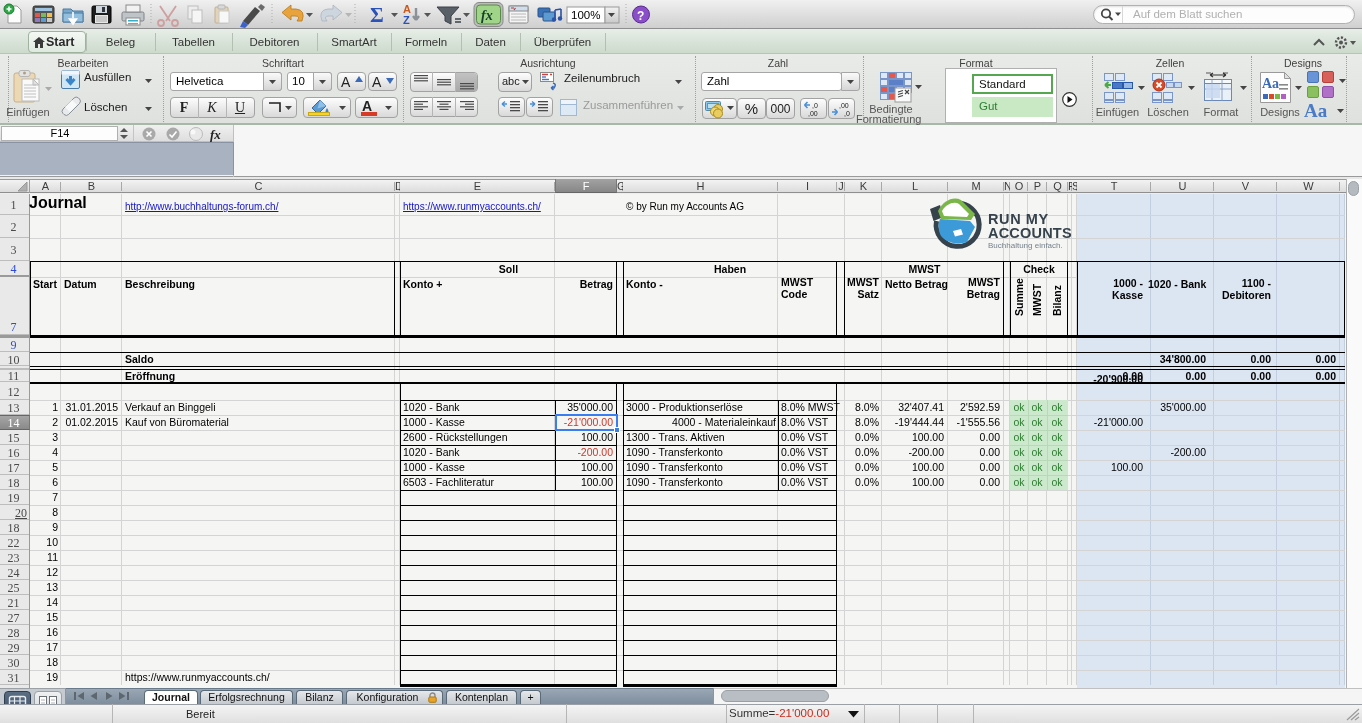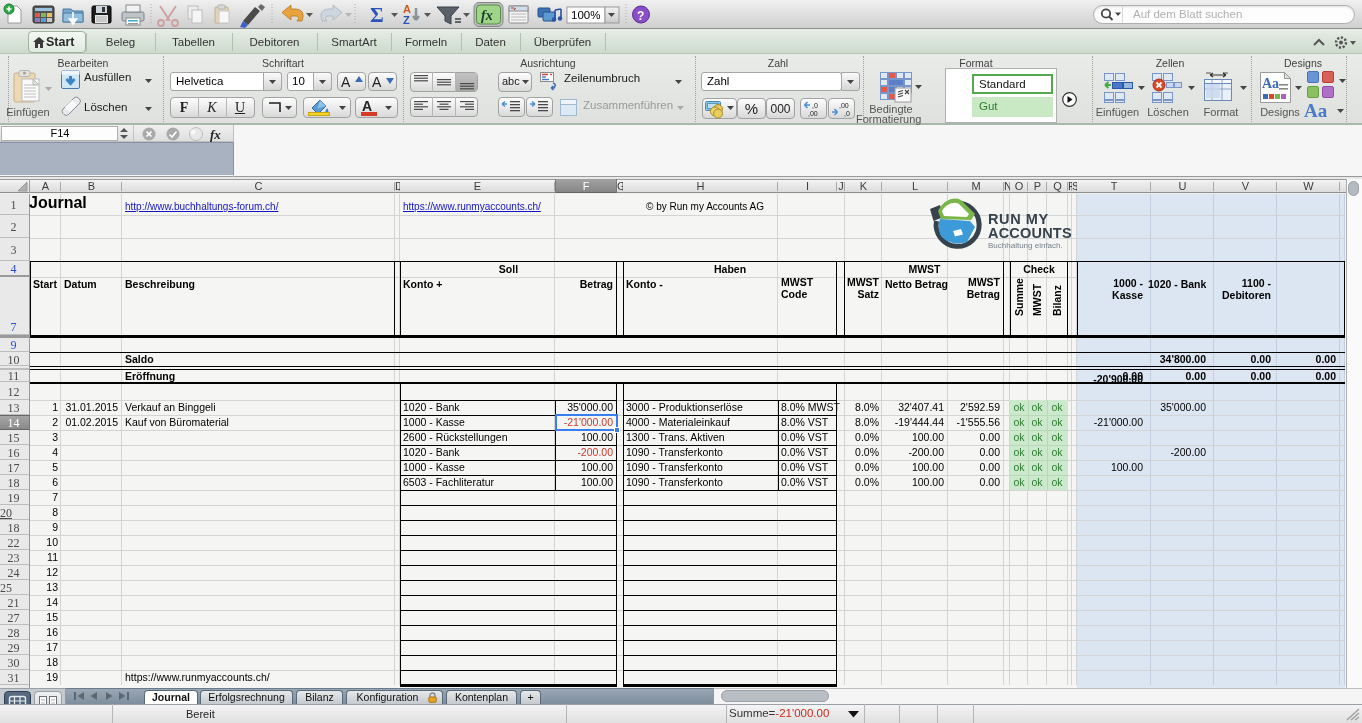--- a/index.html
+++ b/index.html
@@ -731,52 +731,52 @@
     <div class="fs" style="left:0px;top:431px;width:27px;height:13px;font-size:12px;color:#4a4a4a;text-align:center;">15</div>
     <div class="" style="left:0px;top:459px;width:29px;height:1px;background:#bdbdbd;"></div>
     <div class="fs" style="left:0px;top:446px;width:27px;height:13px;font-size:12px;color:#4a4a4a;text-align:center;">16</div>
     <div class="" style="left:0px;top:474px;width:29px;height:1px;background:#bdbdbd;"></div>
     <div class="fs" style="left:0px;top:461px;width:27px;height:13px;font-size:12px;color:#4a4a4a;text-align:center;">17</div>
     <div class="" style="left:0px;top:489px;width:29px;height:1px;background:#bdbdbd;"></div>
     <div class="fs" style="left:0px;top:476px;width:27px;height:13px;font-size:12px;color:#4a4a4a;text-align:center;">18</div>
     <div class="" style="left:0px;top:504px;width:29px;height:1px;background:#bdbdbd;"></div>
     <div class="fs" style="left:0px;top:491px;width:27px;height:13px;font-size:12px;color:#4a4a4a;text-align:center;">19</div>
     <div class="" style="left:0px;top:519px;width:29px;height:1px;background:#bdbdbd;"></div>
-    <div class="fs" style="left:0px;top:506px;width:27px;height:13px;font-size:12px;color:#4a4a4a;text-align:left;text-decoration:underline;">20</div>
+    <div class="fs" style="left:0px;top:506px;width:27px;height:13px;font-size:12px;color:#4a4a4a;text-align:right;text-decoration:underline;">20</div>
     <div class="" style="left:0px;top:534px;width:29px;height:1px;background:#bdbdbd;"></div>
     <div class="fs" style="left:0px;top:521px;width:27px;height:13px;font-size:12px;color:#4a4a4a;text-align:center;">18</div>
     <div class="" style="left:0px;top:549px;width:29px;height:1px;background:#bdbdbd;"></div>
     <div class="fs" style="left:0px;top:536px;width:27px;height:13px;font-size:12px;color:#4a4a4a;text-align:center;">22</div>
     <div class="" style="left:0px;top:564px;width:29px;height:1px;background:#bdbdbd;"></div>
     <div class="fs" style="left:0px;top:551px;width:27px;height:13px;font-size:12px;color:#4a4a4a;text-align:center;">23</div>
     <div class="" style="left:0px;top:579px;width:29px;height:1px;background:#bdbdbd;"></div>
     <div class="fs" style="left:0px;top:566px;width:27px;height:13px;font-size:12px;color:#4a4a4a;text-align:center;">24</div>
     <div class="" style="left:0px;top:594px;width:29px;height:1px;background:#bdbdbd;"></div>
-    <div class="fs" style="left:0px;top:581px;width:27px;height:13px;font-size:12px;color:#4a4a4a;">25</div>
+    <div class="fs" style="left:0px;top:581px;width:27px;height:13px;font-size:12px;color:#4a4a4a;text-align:center;">25</div>
     <div class="" style="left:0px;top:609px;width:29px;height:1px;background:#bdbdbd;"></div>
     <div class="fs" style="left:0px;top:596px;width:27px;height:13px;font-size:12px;color:#4a4a4a;text-align:center;">21</div>
     <div class="" style="left:0px;top:624px;width:29px;height:1px;background:#bdbdbd;"></div>
     <div class="fs" style="left:0px;top:611px;width:27px;height:13px;font-size:12px;color:#4a4a4a;text-align:center;">27</div>
     <div class="" style="left:0px;top:639px;width:29px;height:1px;background:#bdbdbd;"></div>
     <div class="fs" style="left:0px;top:626px;width:27px;height:13px;font-size:12px;color:#4a4a4a;text-align:center;">28</div>
     <div class="" style="left:0px;top:654px;width:29px;height:1px;background:#bdbdbd;"></div>
     <div class="fs" style="left:0px;top:641px;width:27px;height:13px;font-size:12px;color:#4a4a4a;text-align:center;">29</div>
     <div class="" style="left:0px;top:669px;width:29px;height:1px;background:#bdbdbd;"></div>
     <div class="fs" style="left:0px;top:656px;width:27px;height:13px;font-size:12px;color:#4a4a4a;text-align:center;">30</div>
     <div class="" style="left:0px;top:684px;width:29px;height:1px;background:#bdbdbd;"></div>
     <div class="fs" style="left:0px;top:671px;width:27px;height:13px;font-size:12px;color:#4a4a4a;text-align:center;">31</div>
     <div class="" style="left:0px;top:275px;width:29px;height:2px;background:#9a9a9a;"></div>
     <div class="" style="left:0px;top:335px;width:29px;height:3px;background:#9a9a9a;"></div>
     <div class="" style="left:0px;top:368px;width:29px;height:2px;background:#bdbdbd;"></div>
     <div class="" style="left:0px;top:415px;width:30px;height:15px;background:linear-gradient(#a5a5a5,#8a8a8a);border-top:1px solid #666;border-bottom:1px solid #666;border-right:1px solid #777;"></div>
     <div class="fs" style="left:0px;top:416px;width:27px;height:13px;font-size:12px;color:#fff;text-align:center;">14</div>
 <div class="cell" style="left:29px;top:195px;width:110px;text-align:left;font-weight:normal;color:#000;font-size:10.5px;"><b style="font-size:16px;">Journal</b></div>
     <div class="cell" style="left:125px;top:199px;width:160px;text-align:left;font-weight:normal;color:#000;font-size:10.5px;"><span style="position:static;color:#1515c8;text-decoration:underline;font-size:10px;">http://www.buchhaltungs-forum.ch/</span></div>
     <div class="cell" style="left:403px;top:199px;width:150px;text-align:left;font-weight:normal;color:#000;font-size:10.5px;"><span style="position:static;color:#1515c8;text-decoration:underline;font-size:10px;">https://www.runmyaccounts.ch/</span></div>
-    <div class="cell" style="left:626px;top:199px;width:160px;text-align:left;font-weight:normal;color:#000;font-size:10.5px;margin-left:20px;"><span style="position:static;font-size:10px;">© by Run my Accounts AG</span></div>
+    <div class="cell" style="left:626px;top:199px;width:160px;text-align:left;font-weight:normal;color:#000;font-size:10.5px;"><span style="position:static;font-size:10px;">© by Run my Accounts AG</span></div>
     <div class="cell" style="left:400px;top:262px;width:217px;text-align:center;font-weight:bold;color:#000;font-size:10.5px;">Soll</div>
     <div class="cell" style="left:623px;top:262px;width:214px;text-align:center;font-weight:bold;color:#000;font-size:10.5px;">Haben</div>
     <div class="cell" style="left:845px;top:262px;width:159px;text-align:center;font-weight:bold;color:#000;font-size:10.5px;">MWST</div>
     <div class="cell" style="left:1010px;top:262px;width:58px;text-align:center;font-weight:bold;color:#000;font-size:10.5px;">Check</div>
     <div class="cell" style="left:33px;top:277px;width:28px;text-align:left;font-weight:bold;color:#000;font-size:10.5px;">Start</div>
     <div class="cell" style="left:64px;top:277px;width:50px;text-align:left;font-weight:bold;color:#000;font-size:10.5px;">Datum</div>
     <div class="cell" style="left:125px;top:277px;width:100px;text-align:left;font-weight:bold;color:#000;font-size:10.5px;">Beschreibung</div>
     <div class="cell" style="left:403px;top:277px;width:80px;text-align:left;font-weight:bold;color:#000;font-size:10.5px;">Konto +</div>
     <div class="cell" style="left:490px;top:277px;width:123px;text-align:right;font-weight:bold;color:#000;font-size:10.5px;">Betrag</div>
     <div class="cell" style="left:626px;top:277px;width:80px;text-align:left;font-weight:bold;color:#000;font-size:10.5px;">Konto -</div>
@@ -817,21 +817,21 @@
     <div class="cell" style="left:855px;top:400px;width:89px;text-align:right;font-weight:normal;color:#000;font-size:10.5px;">32'407.41</div>
     <div class="cell" style="left:910px;top:400px;width:90px;text-align:right;font-weight:normal;color:#000;font-size:10.5px;">2'592.59</div>
     <div class="cell" style="left:1009px;top:400px;width:20px;text-align:center;font-weight:normal;color:#2e7d32;font-size:10.5px;">ok</div>
     <div class="cell" style="left:1027px;top:400px;width:20px;text-align:center;font-weight:normal;color:#2e7d32;font-size:10.5px;">ok</div>
     <div class="cell" style="left:1047px;top:400px;width:20px;text-align:center;font-weight:normal;color:#2e7d32;font-size:10.5px;">ok</div>
     <div class="cell" style="left:30px;top:415px;width:28px;text-align:right;font-weight:normal;color:#000;font-size:10.5px;">2</div>
     <div class="cell" style="left:61px;top:415px;width:57px;text-align:right;font-weight:normal;color:#000;font-size:10.5px;">01.02.2015</div>
     <div class="cell" style="left:125px;top:415px;width:260px;text-align:left;font-weight:normal;color:#000;font-size:10.5px;">Kauf von Büromaterial</div>
     <div class="cell" style="left:403px;top:415px;width:150px;text-align:left;font-weight:normal;color:#000;font-size:10.5px;">1000 - Kasse</div>
     <div class="cell" style="left:490px;top:415px;width:123px;text-align:right;font-weight:normal;color:#c83a2a;font-size:10.5px;">-21'000.00</div>
-    <div class="cell" style="left:626px;top:415px;width:150px;text-align:left;font-weight:normal;color:#000;font-size:10.5px;">4000 - Materialeinkauf</div>
+    <div class="cell" style="left:626px;top:415px;width:150px;text-align:right;font-weight:normal;color:#000;font-size:10.5px;">4000 - Materialeinkauf</div>
     <div class="cell" style="left:781px;top:415px;width:55px;text-align:left;font-weight:normal;color:#000;font-size:10.5px;">8.0% VST</div>
     <div class="cell" style="left:800px;top:415px;width:79px;text-align:right;font-weight:normal;color:#000;font-size:10.5px;">8.0%</div>
     <div class="cell" style="left:855px;top:415px;width:89px;text-align:right;font-weight:normal;color:#000;font-size:10.5px;">-19'444.44</div>
     <div class="cell" style="left:910px;top:415px;width:90px;text-align:right;font-weight:normal;color:#000;font-size:10.5px;">-1'555.56</div>
     <div class="cell" style="left:1009px;top:415px;width:20px;text-align:center;font-weight:normal;color:#2e7d32;font-size:10.5px;">ok</div>
     <div class="cell" style="left:1027px;top:415px;width:20px;text-align:center;font-weight:normal;color:#2e7d32;font-size:10.5px;">ok</div>
     <div class="cell" style="left:1047px;top:415px;width:20px;text-align:center;font-weight:normal;color:#2e7d32;font-size:10.5px;">ok</div>
     <div class="cell" style="left:30px;top:430px;width:28px;text-align:right;font-weight:normal;color:#000;font-size:10.5px;">3</div>
     <div class="cell" style="left:403px;top:430px;width:150px;text-align:left;font-weight:normal;color:#000;font-size:10.5px;">2600 - Rückstellungen</div>
     <div class="cell" style="left:490px;top:430px;width:123px;text-align:right;font-weight:normal;color:#000;font-size:10.5px;">100.00</div>

